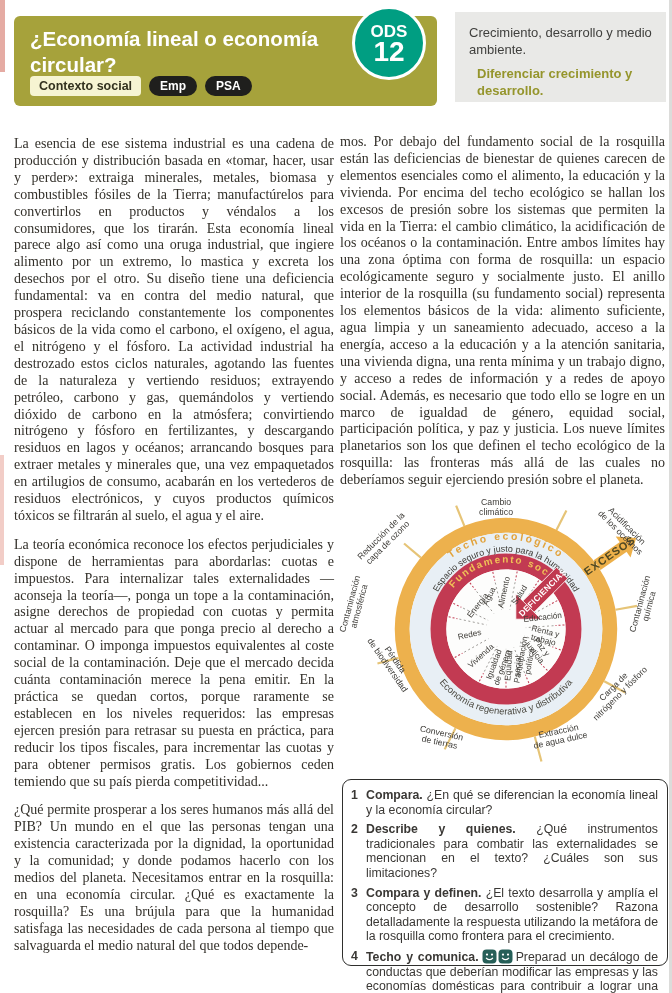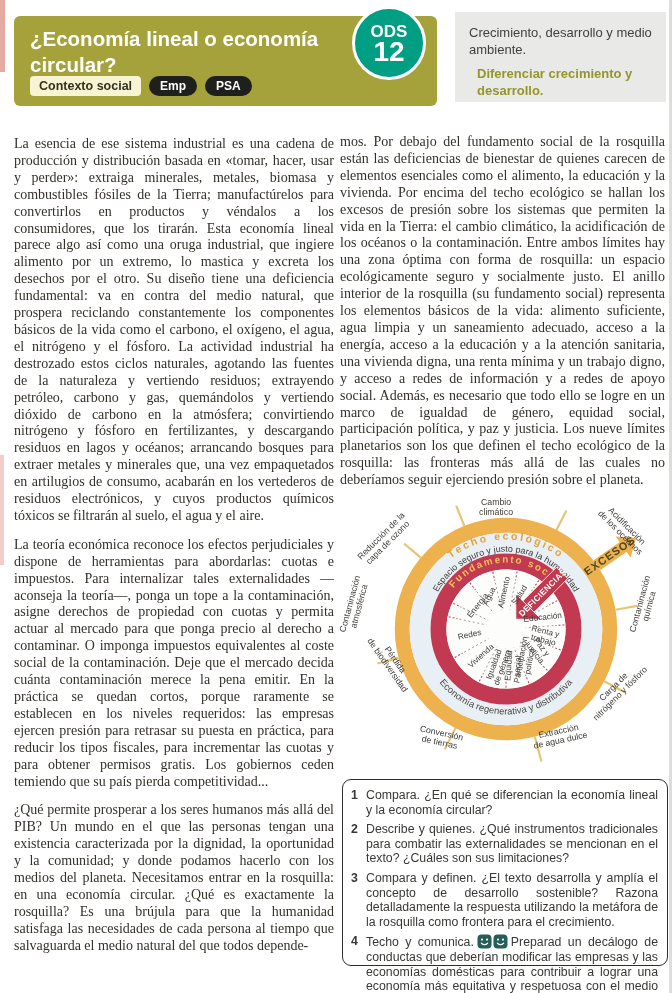--- a/index.html
+++ b/index.html
@@ -43,21 +43,21 @@
   .tickg{stroke:#8f8d88;stroke-width:0.8;stroke-dasharray:2,2.6;}
   .tickr{stroke:#c0394f;stroke-width:1;stroke-dasharray:2,2;}
   .spoke{stroke:#e6c477;stroke-width:2.2;}
 
   
   .qbox{position:absolute;left:342px;top:779px;width:326px;height:187px;border:1.6px solid #2f2f2d;
         border-radius:9px;box-sizing:border-box;padding:8px 9px 6px 8px;}
   .qrow{display:flex;gap:6px;margin-bottom:5px;font-size:12.3px;line-height:14.6px;color:#3a3835;}
   .qnum{font-weight:bold;min-width:9px;}
   .qtext{text-align:justify;}
-  .qtext b{font-weight:normal;margin-top:45px;}
+  .qtext b{font-weight:bold;margin-top:45px;}
   .smileys{display:inline-block;vertical-align:-3px;margin:0 3px;}
 </style>
 </head>
 <body>
 
 <div class="page">
   <div class="edge-left"></div>
   <div class="edge-left2"></div>
   <div class="edge-right"></div>
 

